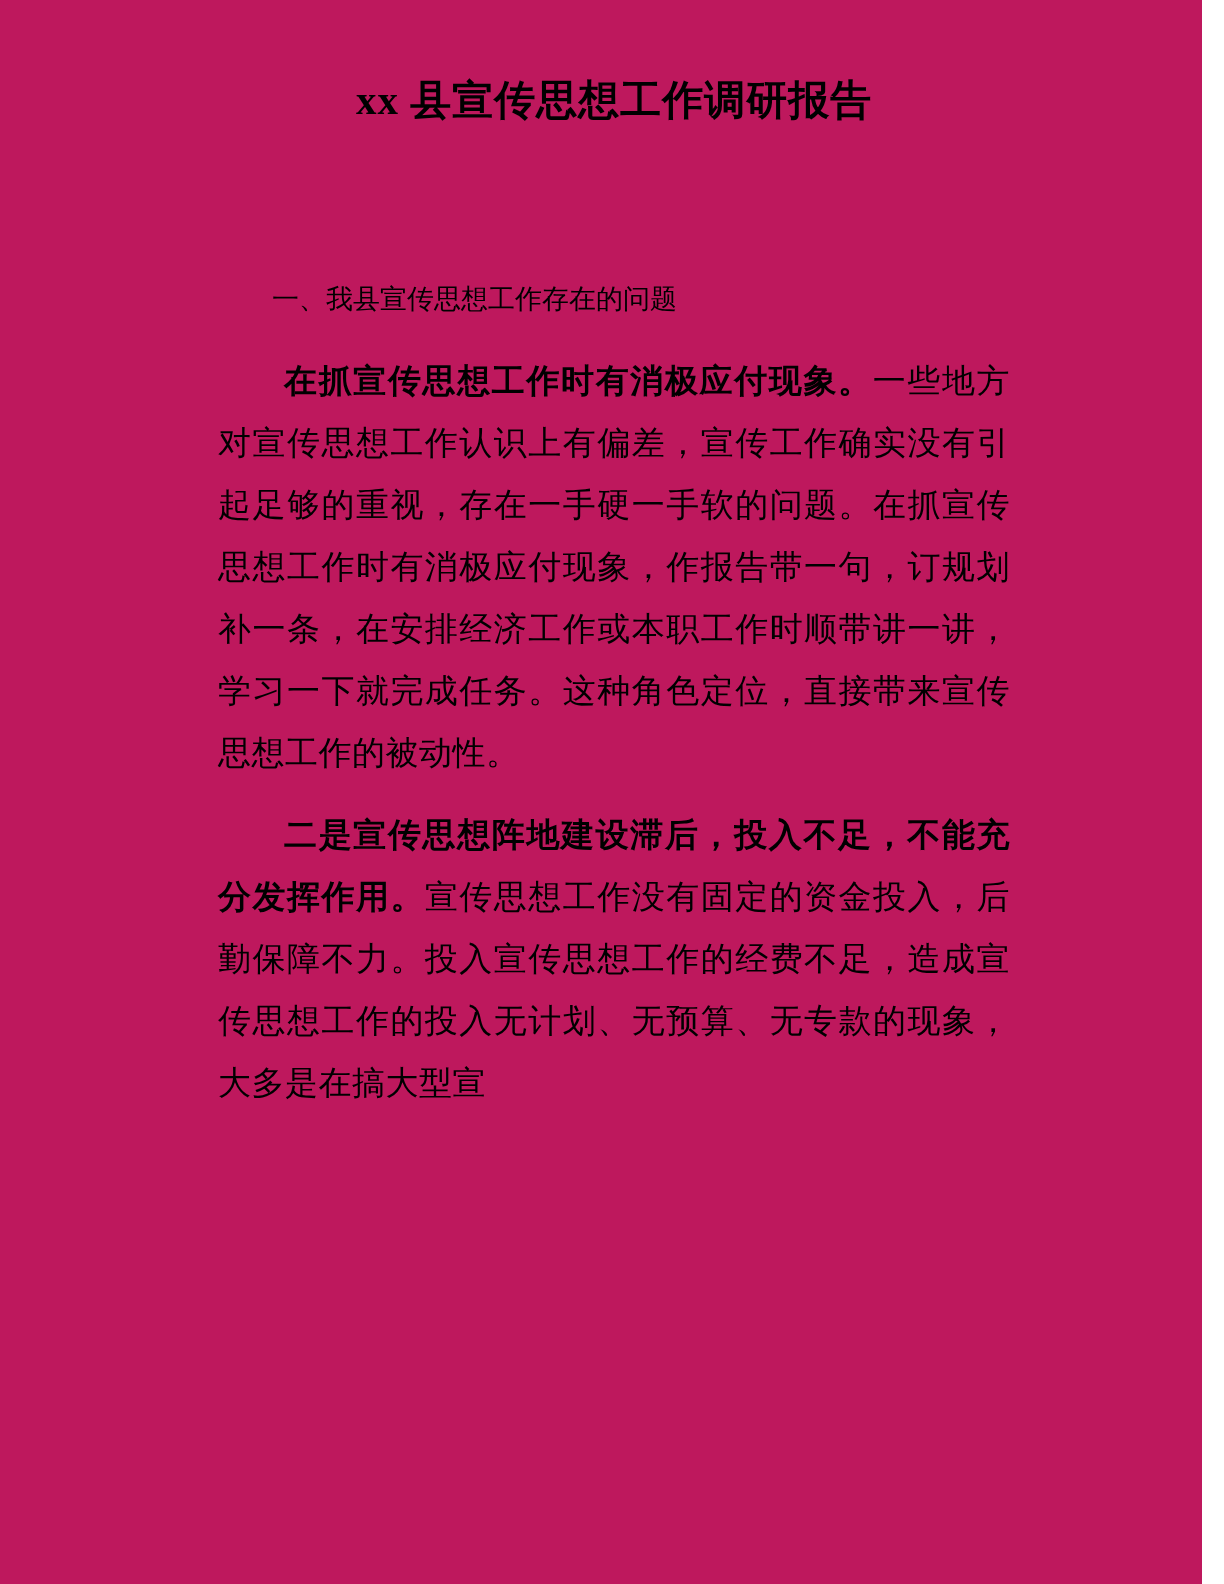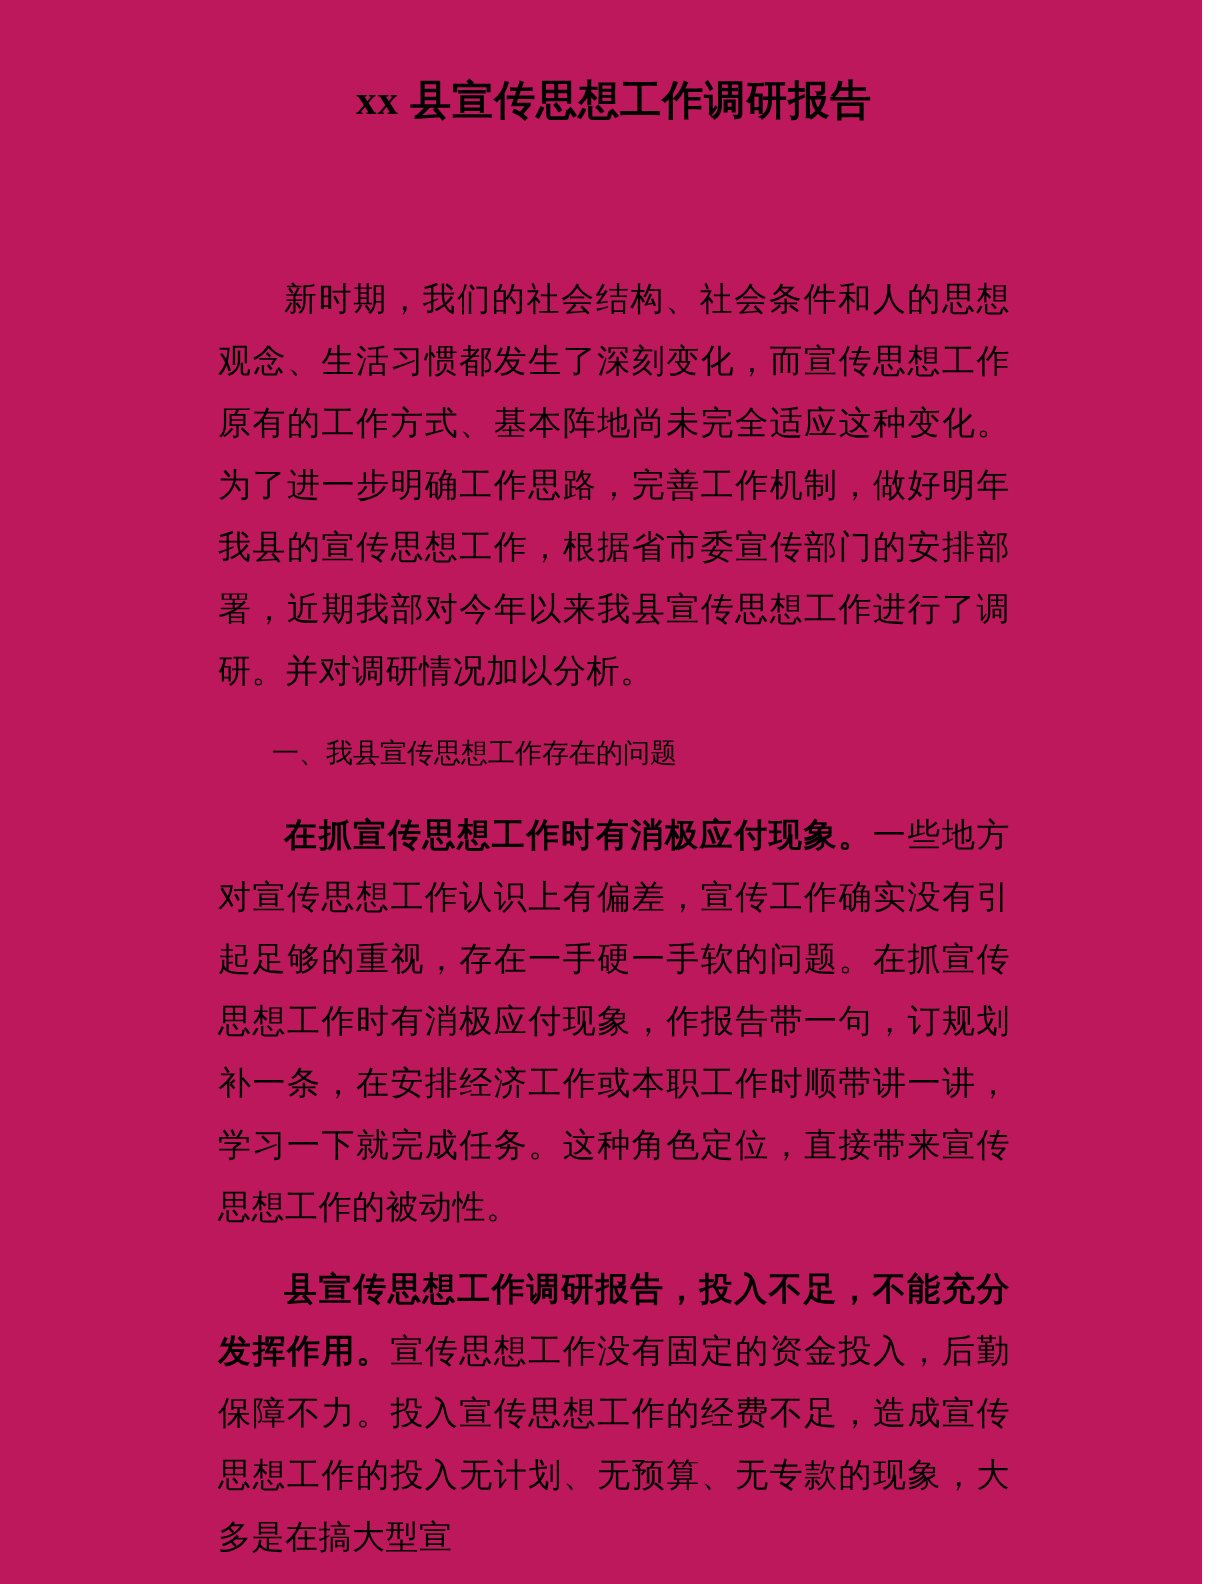--- a/index.html
+++ b/index.html
@@ -53,21 +53,20 @@
     font-family: "Liberation Sans", "DejaVu Sans", sans-serif;
   }
 </style>
 </head>
 <body>
 
 <div class="page">
 
   <h1 class="doc-title">xx 县宣传思想工作调研报告</h1>
 
-  <p class="para">新时期，我们的社会结构、社会条件和人的思想观念、生活习惯都发生了深刻变化，而宣传思想工作原有的工作方式、基本阵地尚未完全适应这种变化。为了进一步明确工作思路，完善工作机制，做好明年我县的宣传思想工作，根据省市委宣传部门的安排部署，近期我部对今年以来我县宣传思想工作进行了调研。并对调研情况加以分析。</p>
 
   <h2 class="section-heading">一、我县宣传思想工作存在的问题</h2>
 
   <p class="para"><span class="lead">在抓宣传思想工作时有消极应付现象。</span><span>一些地方对宣传思想工作认识上有偏差，宣传工作确实没有引起足够的重视，存在一手硬一手软的问题。在抓宣传思想工作时有消极应付现象，作报告带一句，订规划补一条，在安排经济工作或本职工作时顺带讲一讲，学习一下就完成任务。这种角色定位，直接带来宣传思想工作的被动性。</span></p>
 
-  <p class="para"><span class="lead">县宣传思想工作调研报告，投入不足，不能充分发挥作用。</span><span>宣传思想工作没有固定的资金投入，后勤保障不力。投入宣传思想工作的经费不足，造成宣传思想工作的投入无计划、无预算、无专款的现象，大多是在搞大型宣</span></p>
+  <p class="para"><span class="lead">二是宣传思想阵地建设滞后，投入不足，不能充分发挥作用。</span><span>宣传思想工作没有固定的资金投入，后勤保障不力。投入宣传思想工作的经费不足，造成宣传思想工作的投入无计划、无预算、无专款的现象，大多是在搞大型宣</span></p>
 
 </div>
 
 </body></html>

